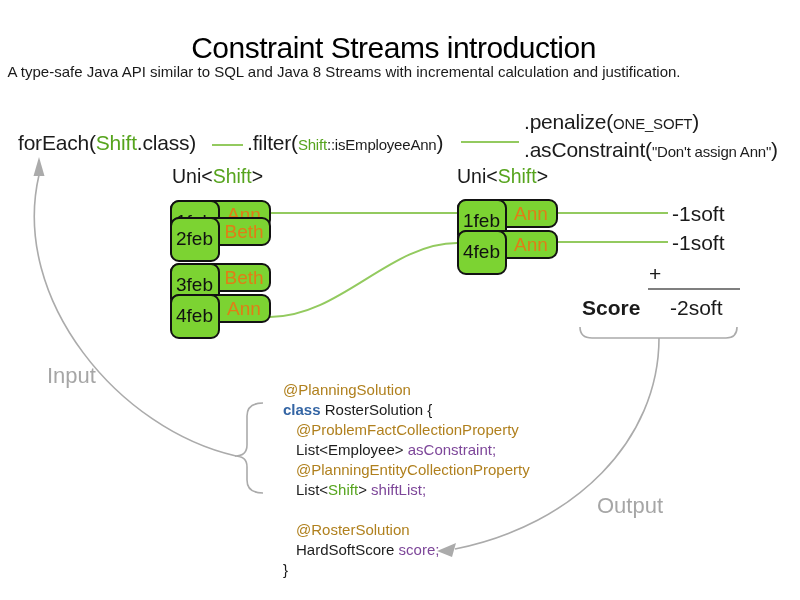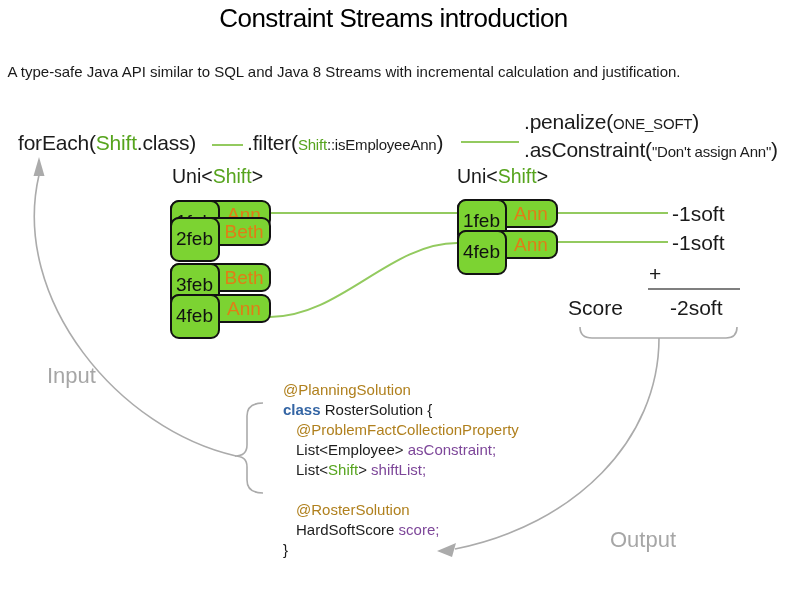--- a/index.html
+++ b/index.html
@@ -5,21 +5,21 @@
   html,body { margin:0; padding:0; background:#fff; }
   .stage {
     position:relative; width:800px; height:600px; background:#ffffff;
     font-family:"Liberation Sans", sans-serif; color:#1f1f1f; overflow:hidden;
   }
   .abs { position:absolute; white-space:nowrap; }
   svg.overlay { position:absolute; left:0; top:0; z-index:1; }
   .z2 { z-index:2; }
 
   
-  .title { left:0; top:3px; width:787px; text-align:center; font-size:26px; letter-spacing:-0.5px; color:#000; }
+  .title { left:0; top:31px; width:787px; text-align:center; font-size:30px; letter-spacing:-0.5px; color:#000; }
   .subtitle { left:0; top:63px; width:688px; text-align:center; font-size:15px; color:#1a1a1a; }
 
   
   .bigcode { font-size:21px; letter-spacing:-0.2px; }
   .smallarg { font-size:15px; }
   .type { color:#56a41d; }
   .penalize-group { line-height:26px; }
 
   
   .uni-label { font-size:19.5px; color:#1a1a1a; }
@@ -121,31 +121,32 @@
     <span class="name">Ann</span>
   </div>
   <div class="srow" style="left:457px; top:230px;">
     <span class="date">4feb</span>
     <span class="name">Ann</span>
   </div>
 
   <div class="abs scoretxt z2" style="left:672px; top:202px;">-1soft</div>
   <div class="abs scoretxt z2" style="left:672px; top:231px;">-1soft</div>
   <div class="abs scoretxt plus z2" style="left:649px; top:262px;">+</div>
-  <div class="abs scoretxt z2" style="left:568px; top:296px;">Score</div>
+  <div class="abs scoretxt z2" style="left:582px; top:296px;font-weight:bold;">Score</div>
   <div class="abs scoretxt z2" style="left:670px; top:296px;">-2soft</div>
 
   <div class="abs flowlabel z2" style="left:47px; top:363px;">Input</div>
-  <div class="abs flowlabel z2" style="left:610px; top:493px;margin-top:34px;">Output</div>
+  <div class="abs flowlabel z2" style="left:597px; top:493px;">Output</div>
 
   <div class="abs code">
     <div class="cl"><span class="ann">@PlanningSolution</span></div>
     <div class="cl"><span class="kw">class </span><span class="plain">RosterSolution {</span></div>
     <div class="cl ind"><span class="ann">@ProblemFactCollectionProperty</span></div>
     <div class="cl ind"><span class="plain">List&lt;Employee&gt; </span><span class="field">asConstraint;</span></div>
+    <div class="cl ind"><span class="ann">@PlanningEntityCollectionProperty</span></div>
     <div class="cl ind"><span class="plain">List&lt;</span><span class="type">Shift</span><span class="plain">&gt; </span><span class="field">shiftList;</span></div>
     <div class="cl blank"></div>
     <div class="cl ind"><span class="ann">@RosterSolution</span></div>
     <div class="cl ind"><span class="plain">HardSoftScore </span><span class="field">score;</span></div>
     <div class="cl"><span class="plain">}</span></div>
   </div>
 
 </div>
 
 </body></html>

